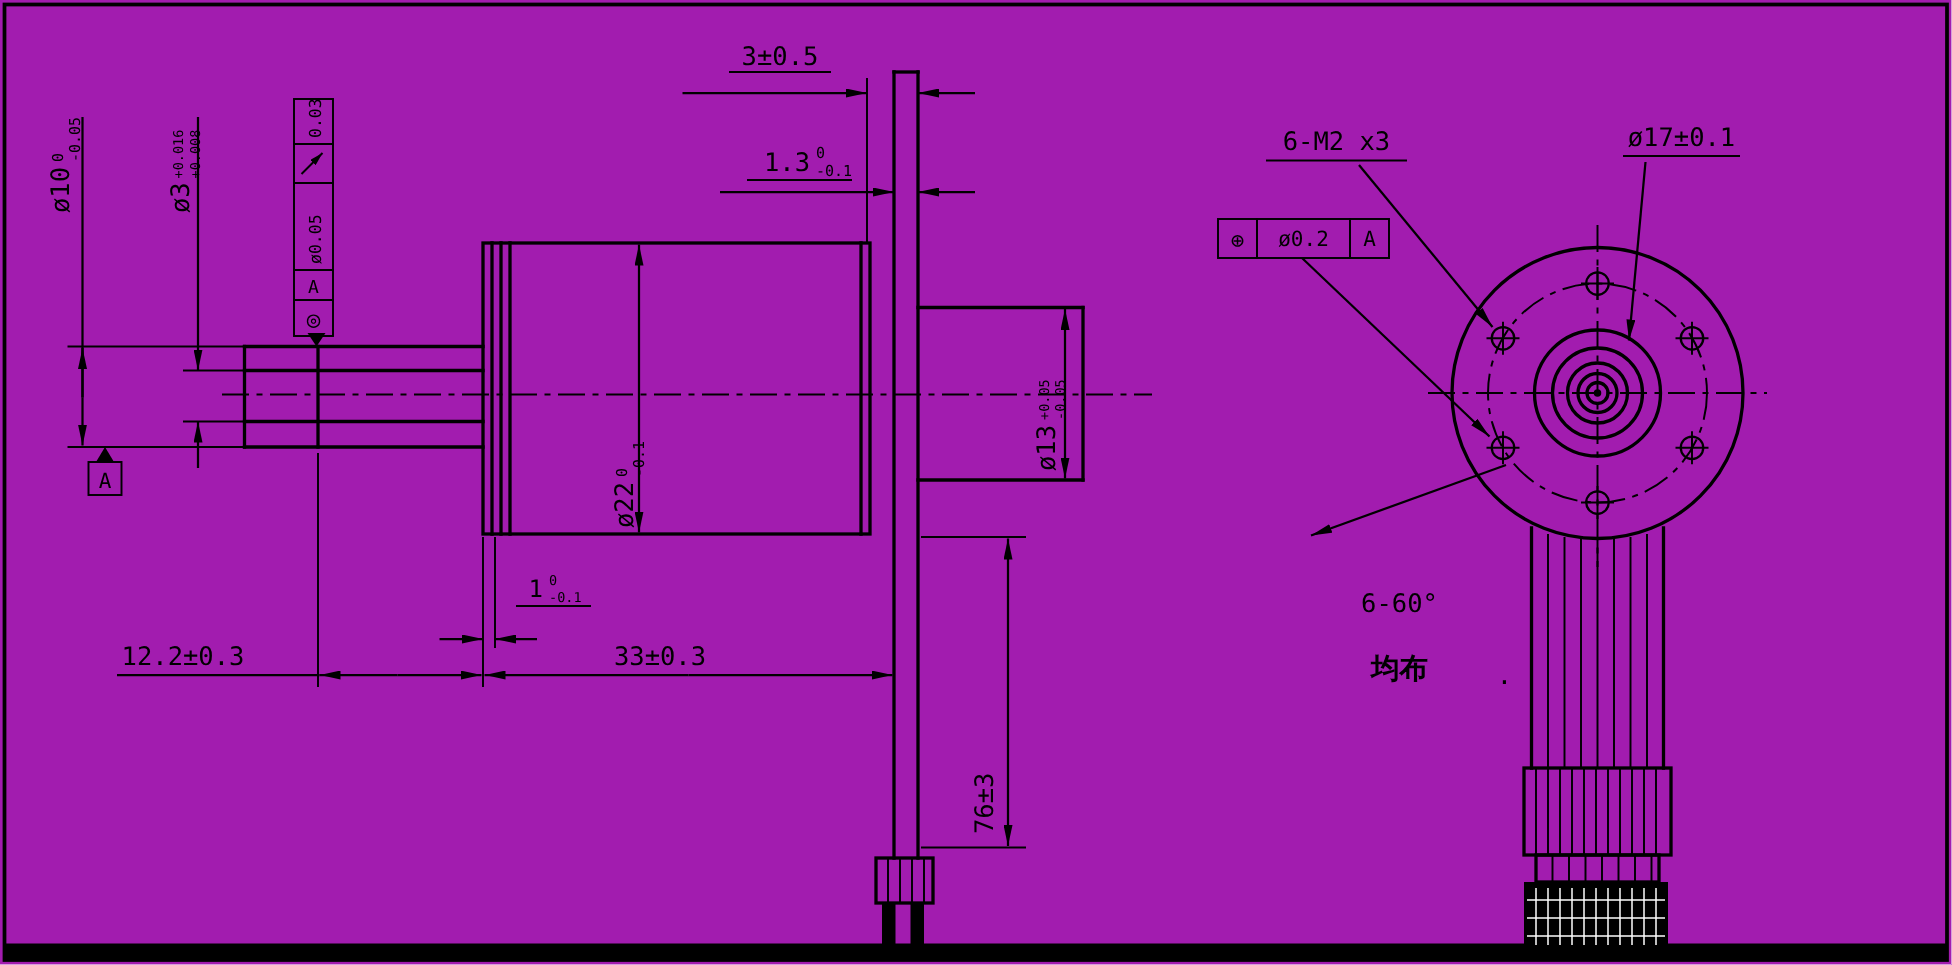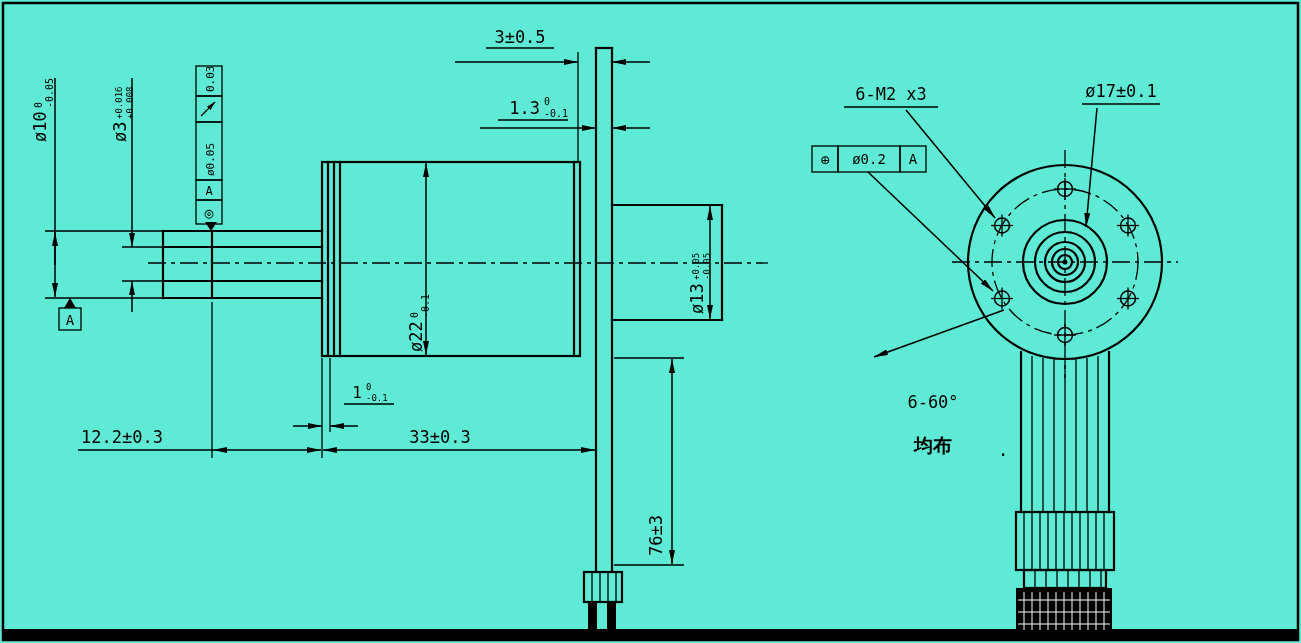--- a/index.html
+++ b/index.html
@@ -1,16 +1,16 @@
 <!DOCTYPE html>
 <html><head>
 <meta charset="utf-8">
 <style>
   html,body{margin:0;padding:0;background:#fff;}
-  .page{width:1301px;height:643px;position:relative;background:#5eead4;overflow:hidden;}
+  .page{width:1301px;height:643px;position:relative;background:#a21caf;overflow:hidden;}
   svg{display:block;}
   svg text{font-family:"DejaVu Sans Mono","Liberation Mono",monospace;fill:#000;}
   .ol{stroke:#000;stroke-width:2.2;fill:none;stroke-linecap:square;}
   .dl{stroke:#000;stroke-width:1.5;fill:none;}
   .hl{stroke:#000;stroke-width:1.3;fill:none;}
   .cl{stroke:#000;stroke-width:1.3;fill:none;stroke-dasharray:18 5 4 5;}
   .wl{stroke:#fff;stroke-width:1;fill:none;}
   .t9{font-size:9px;}  .t10{font-size:10px;} .t11{font-size:11px;}
   .t12{font-size:12px;} .t14{font-size:14px;} .t15{font-size:15px;}
   .t16{font-size:16px;} .t17{font-size:17px;} .t19{font-size:19px;font-weight:bold;}

